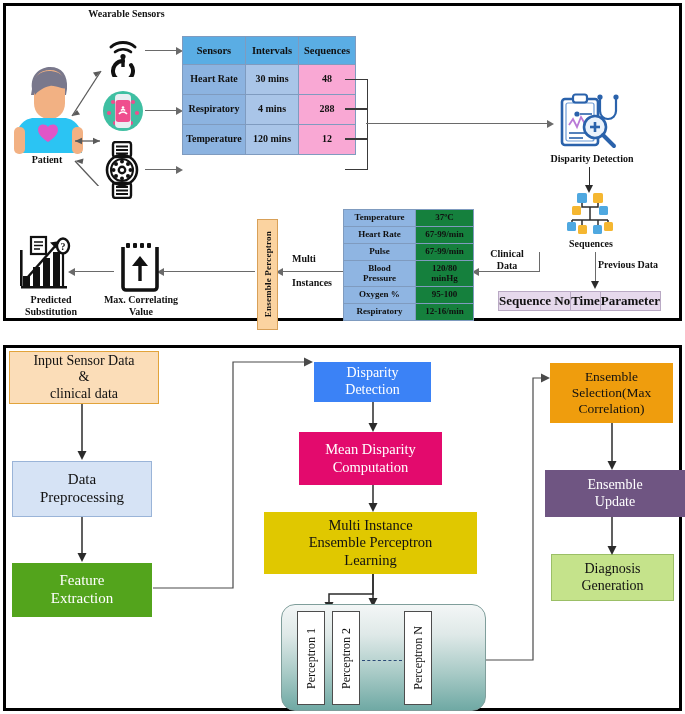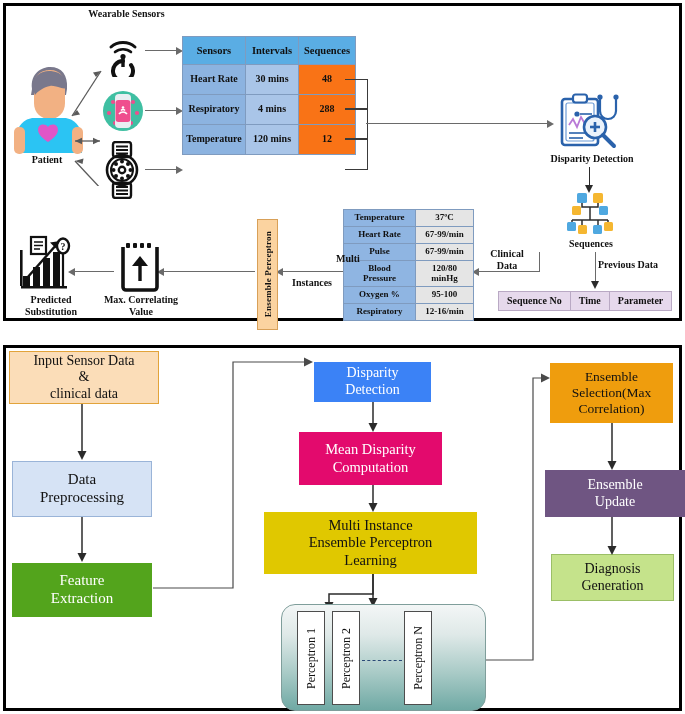--- a/index.html
+++ b/index.html
@@ -19,33 +19,33 @@
        font-family:"Liberation Serif",serif;font-weight:bold;}
   .tbl td{border:1px solid #7f9bbf;text-align:center;vertical-align:middle;
           padding:0;line-height:1.05;color:#101010;}
 
   
   #sensors-table{left:176px;top:30px;}
   #sensors-table td{height:29px;font-size:10px;}
   #sensors-table tr.hdr td{background:#5aade4;height:27px;font-size:10.5px;margin-left:9px;}
   #sensors-table td.c0{background:#8cb3e0;width:62px;}
   #sensors-table td.c1{background:#a9c5e8;width:52px;}
-  #sensors-table td.c2{background:#f97316;width:56px;}
+  #sensors-table td.c2{background:#f9a8d4;width:56px;}
   #sensors-table tr.hdr td.c0,#sensors-table tr.hdr td.c1,#sensors-table tr.hdr td.c2{background:#5aade4;}
 
   
   #clinical-table{left:337px;top:203px;}
   #clinical-table td{height:16px;font-size:9px;}
   #clinical-table td.k{background:#8fb5e2;width:71px;}
-  #clinical-table td.v{background:#e5e5e5;width:57px;}
+  #clinical-table td.v{background:#15803d;width:57px;}
   #clinical-table tr.tall td{height:25px;}
 
   
   #previous-table{left:492px;top:285px;}
-  #previous-table td{background:#e6d9ec;border:1px solid #b9a9c4;height:18px;font-size:10px;color:#101010;padding:0 8px;}
+  #previous-table td{background:#e6d9ec;border:1px solid #b9a9c4;height:18px;font-size:13px;color:#101010;padding:0 0;}
 
   
   .box{position:absolute;display:flex;align-items:center;justify-content:center;
        text-align:center;box-sizing:border-box;line-height:1.18;}
   .box span{display:block;width:100%;}
 
   #fb-input{left:9px;top:351px;width:150px;height:53px;background:#fbddb8;border:1px solid #e2a33a;
             font-size:14px;color:#111;}
   #fb-preproc{left:12px;top:461px;width:140px;height:56px;background:#d6e3f5;border:1px solid #9ab4d8;
             font-size:15px;color:#111;}
@@ -322,21 +322,21 @@
       <td class="k">Oxygen %</td>
       <td class="v">95-100</td>
     </tr>
     <tr>
       <td class="k">Respiratory</td>
       <td class="v">12-16/min</td>
     </tr>
   </tbody>
     </table>
 
-  <div class="cap" style="left:286px;top:247px;width:48px;text-align:left;margin-left:44px;">Multi</div>
+  <div class="cap" style="left:286px;top:247px;width:48px;text-align:left;">Multi</div>
   <div class="cap" style="left:286px;top:271px;width:56px;text-align:left;">Instances</div>
   <div class="ln hline" style="left:276px;top:265px;width:61px;"></div>
   <div class="arrowL" style="left:270px;top:262px;"></div>
 
   <div id="ens-perceptron">
     <span>Ensemble Perceptron</span>
   </div>
 
   <div class="ln hline" style="left:157px;top:265px;width:92px;"></div>
   <div class="arrowL" style="left:151px;top:262px;"></div>

